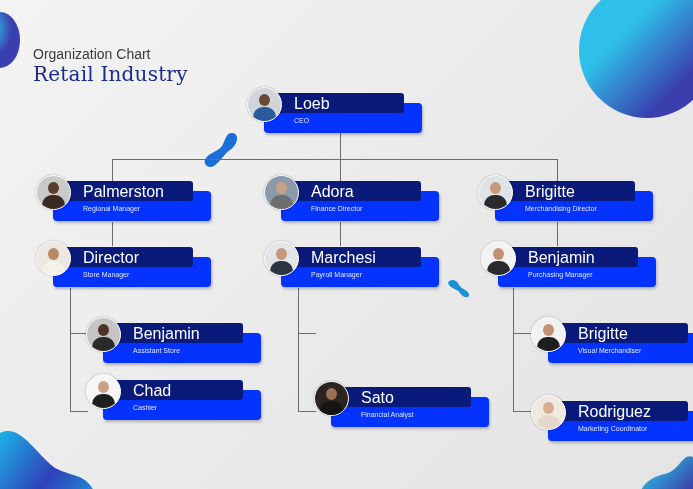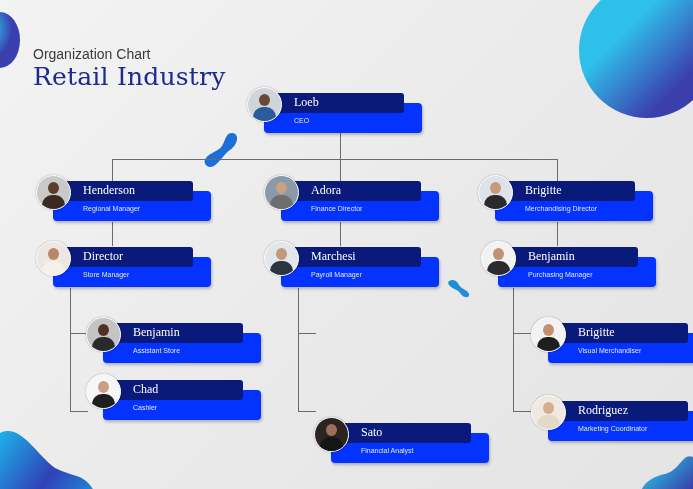--- a/index.html
+++ b/index.html
@@ -9,36 +9,36 @@
     font-family: "DejaVu Sans", sans-serif;
   }
   .stage { position:absolute; left:0; top:0; width:693px; height:489px;margin-top:20px; }
   .blob { position:absolute; }
   .header-sub {
     position:absolute; left:33px; top:26px;
     font-family:"Liberation Sans", sans-serif; font-size:14px; color:#3a3a3a;
   }
   .header-title {
     position:absolute; left:33px; top:42px;
-    font-family:"DejaVu Serif", serif; font-size:25px; color:#1b2a8f; letter-spacing:0.2px;
+    font-family:"DejaVu Serif", serif; font-size:20px; color:#1b2a8f; letter-spacing:0.2px;
   }
   .line { position:absolute; background:#6b6b6b; }
   .node { position:absolute; width:175px; height:48px; }
   .node .card-back {
     position:absolute; left:17px; top:10px; width:158px; height:30px;
     background:#0432ff; border-radius:4px;
     box-shadow:1px 2px 3px rgba(0,0,0,0.25);
   }
   .node .card-front {
     position:absolute; left:17px; top:0; width:140px; height:20px;
     background:#0a1a7a; border-radius:3px;
   }
   .node .name {
     position:absolute; left:47px; top:2px;
-    font-family:Liberation Serif, serif; font-size:12px; color:#ffffff; white-space:nowrap;
+    font-family:Liberation Sans, sans-serif; font-size:16px; color:#ffffff; white-space:nowrap;
   }
   .node .role {
     position:absolute; left:47px; top:24px;
     font-family:"Liberation Sans", sans-serif; font-size:7px; color:#dfe6ff; white-space:nowrap;
   }
   .node .avatar {
     position:absolute; left:0; top:-6px; width:33px; height:33px; border-radius:50%;
     border:1.5px solid #ffffff; box-shadow:0 0 2px rgba(0,0,0,0.3);
     overflow:hidden; background:#d8d8d8;
   }
@@ -126,21 +126,21 @@
     <div class="role">CEO</div>
   </div>
 
   <div class="node" style="left:36px;top:161px">
     <div class="card-back"></div>
     <div class="card-front"></div>
     <div class="avatar" style="background:#c9c9c9">
         <div class="head" style="background:#5a3d2c"></div>
         <div class="body" style="background:#3a2a24"></div>
       </div>
-    <div class="name">Henderson</div>
+    <div class="name">Palmerston</div>
     <div class="role">Regional Manager</div>
   </div>
   <div class="node" style="left:264px;top:161px">
     <div class="card-back"></div>
     <div class="card-front"></div>
     <div class="avatar" style="background:#8a9aa8">
         <div class="head" style="background:#c8a084"></div>
         <div class="body" style="background:#6e6e6e"></div>
       </div>
     <div class="name">Adora</div>
@@ -201,21 +201,21 @@
   <div class="node" style="left:86px;top:360px">
     <div class="card-back"></div>
     <div class="card-front"></div>
     <div class="avatar" style="background:#f6f6f6">
         <div class="head" style="background:#c9a084"></div>
         <div class="body" style="background:#1f1f1f"></div>
       </div>
     <div class="name">Chad</div>
     <div class="role">Cashier</div>
   </div>
-  <div class="node" style="left:314px;top:403px">
+  <div class="node" style="left:314px;top:367px">
     <div class="card-back"></div>
     <div class="card-front"></div>
     <div class="avatar" style="background:#2b2420">
         <div class="head" style="background:#9c7058"></div>
         <div class="body" style="background:#151515"></div>
       </div>
     <div class="name">Sato</div>
     <div class="role">Financial Analyst</div>
   </div>
   <div class="node" style="left:531px;top:303px">

